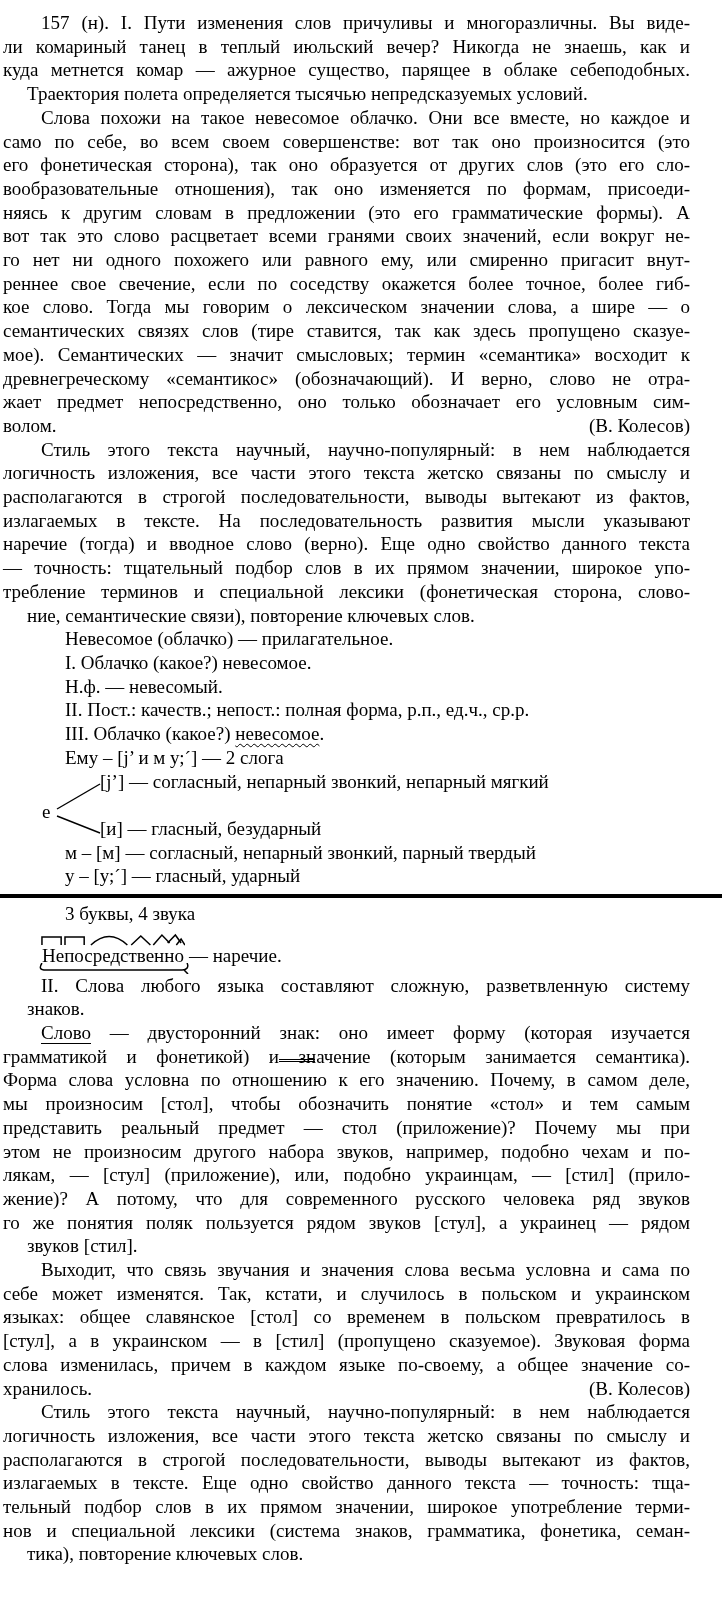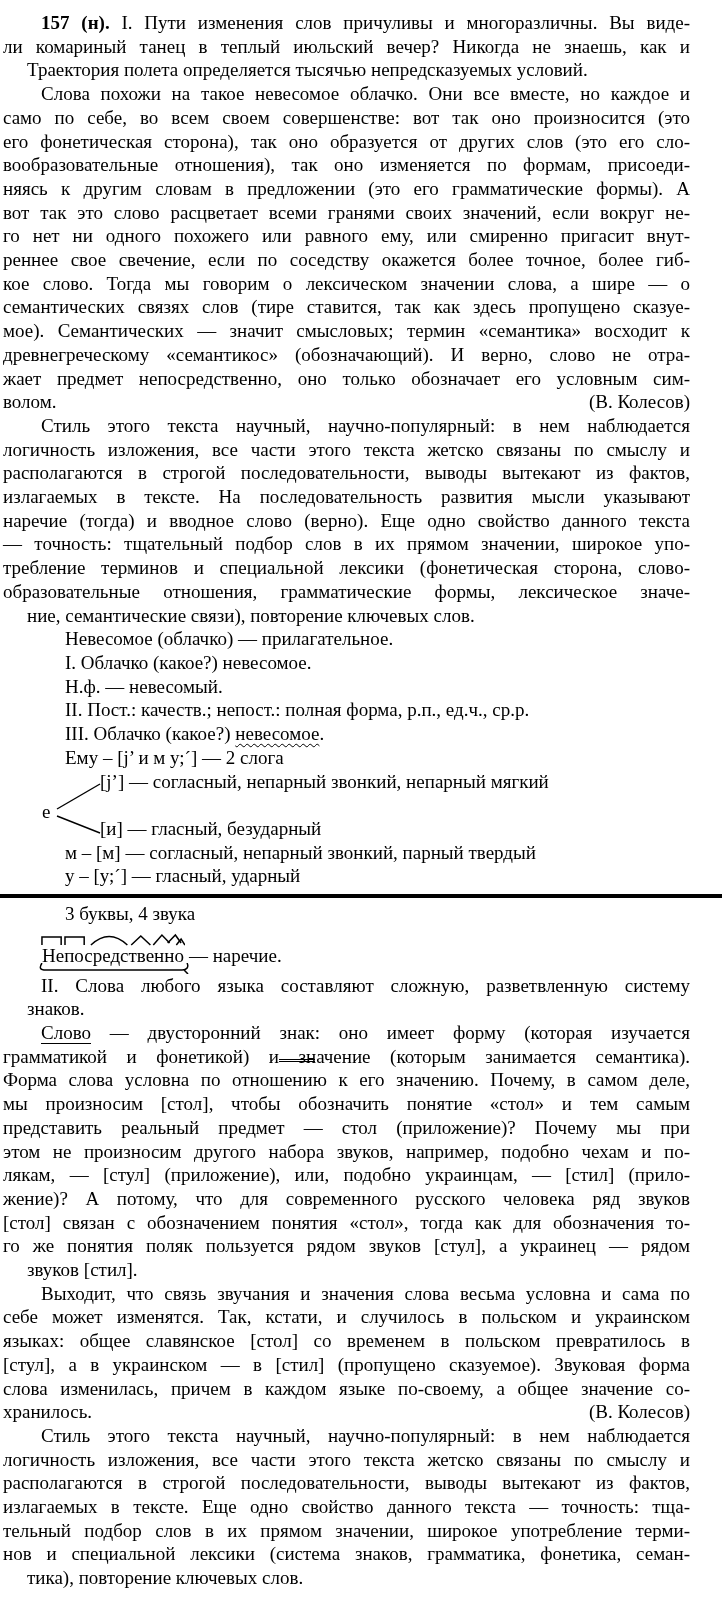--- a/index.html
+++ b/index.html
@@ -9,21 +9,21 @@
     padding:11px 32px 0 3px;
     background:#ffffff;color:#000000;
     font-family:"Liberation Serif","DejaVu Serif",serif;
     font-size:19px;overflow:hidden;
   }
   .page{width:100%;}
   .ln{line-height:23.7px;text-align:justify;text-align-last:justify;}
   .ln.left{text-align:left;text-align-last:left;margin-left:24px;}
   .ln.ind{text-indent:38px;}
   .ln.attr{display:flex;justify-content:space-between;text-align:center;text-align-last:auto;}
-  .b{font-weight:bold;}
+  .b{font-weight:normal;}
   .i{}
   .us{border-bottom:1px solid #000;}
   .ud{border-bottom:3px double #000;padding-bottom:16px;}
   .uw{text-decoration:underline wavy 1px #000;text-underline-offset:3px;}
   .rule{height:4px;background:#000;width:722px;margin:6px 0 4px -3px;}
   .branch{position:relative;height:71px;}
   .br-svg{position:absolute;left:37px;top:0;}
   .br-svg text{font-size:19px;font-family:inherit;fill:#000;}
   .br-svg line{stroke:#000;stroke-width:1.4;}
   .br-top,.br-bot{position:absolute;left:97px;line-height:23.7px;white-space:nowrap;}
@@ -35,20 +35,21 @@
   .mstem{position:absolute;left:-3px;bottom:-7px;width:calc(100% + 10px);height:11px;}
   .mmarks path,.mstem path{fill:none;stroke:#000;stroke-width:1.5;vector-effect:non-scaling-stroke;}
   .mafter{margin-left:4px;}
 </style>
 </head>
 <body>
 
 <div class="page">
     <div class="ln ind"><span class="b">157 (н).</span><span> I. Пути изменения слов причуливы и многоразличны. Вы виде-</span></div>
     <div class="ln"><span>ли комариный танец в теплый июльский вечер? Никогда не знаешь, как и</span></div>
+    <div class="ln"><span>куда метнется комар — ажурное существо, парящее в облаке себеподобных.</span></div>
     <div class="ln left"><span>Траектория полета определяется тысячью непредсказуемых условий.</span></div>
     <div class="ln ind"><span>Слова похожи на такое невесомое облачко. Они все вместе, но каждое и</span></div>
     <div class="ln"><span>само по себе, во всем своем совершенстве: вот так оно произносится (это</span></div>
     <div class="ln"><span>его фонетическая сторона), так оно образуется от других слов (это его сло-</span></div>
     <div class="ln"><span>вообразовательные отношения), так оно изменяется по формам, присоеди-</span></div>
     <div class="ln"><span>няясь к другим словам в предложении (это его грамматические формы). А</span></div>
     <div class="ln"><span>вот так это слово расцветает всеми гранями своих значений, если вокруг не-</span></div>
     <div class="ln"><span>го нет ни одного похожего или равного ему, или смиренно пригасит внут-</span></div>
     <div class="ln"><span>реннее свое свечение, если по соседству окажется более точное, более гиб-</span></div>
     <div class="ln"><span>кое слово. Тогда мы говорим о лексическом значении слова, а шире — о</span></div>
@@ -60,21 +61,20 @@
       <span>волом.</span>
       <span class="i">(В. Колесов)</span>
     </div>
     <div class="ln ind"><span>Стиль этого текста научный, научно-популярный: в нем наблюдается</span></div>
     <div class="ln"><span>логичность изложения, все части этого текста жетско связаны по смыслу и</span></div>
     <div class="ln"><span>располагаются в строгой последовательности, выводы вытекают из фактов,</span></div>
     <div class="ln"><span>излагаемых в тексте. На последовательность развития мысли указывают</span></div>
     <div class="ln"><span>наречие (тогда) и вводное слово (верно). Еще одно свойство данного текста</span></div>
     <div class="ln"><span>— точность: тщательный подбор слов в их прямом значении, широкое упо-</span></div>
     <div class="ln"><span>требление терминов и специальной лексики (фонетическая сторона, слово-</span></div>
-    <div class="ln"><span>образовательные отношения, грамматические формы, лексическое значе-</span></div>
     <div class="ln left"><span>ние, семантические связи), повторение ключевых слов.</span></div>
     <div class="ln left ind"><span>Невесомое (облачко) — прилагательное.</span></div>
     <div class="ln left ind"><span>I. Облачко (какое?) невесомое.</span></div>
     <div class="ln left ind"><span>Н.ф. — невесомый.</span></div>
     <div class="ln left ind"><span>II. Пост.: качеств.; непост.: полная форма, р.п., ед.ч., ср.р.</span></div>
     <div class="ln left ind"><span>III. Облачко (какое?) </span><span class="uw">невесомое</span><span>.</span></div>
     <div class="ln left ind"><span>Ему – [j’ и м у;´] — 2 слога</span></div>
     <div class="branch">
       <svg class="br-svg" width="64" height="71" viewBox="0 0 64 71">
         <text x="2" y="48">е</text>
@@ -103,21 +103,20 @@
     <div class="ln ind"><span>II. Слова любого языка составляют сложную, разветвленную систему</span></div>
     <div class="ln left"><span>знаков.</span></div>
     <div class="ln ind"><span class="us">Слово</span><span> — двусторонний </span><span class="ud">знак</span><span>: оно имеет форму (которая изучается</span></div>
     <div class="ln"><span>грамматикой и фонетикой) и значение (которым занимается семантика).</span></div>
     <div class="ln"><span>Форма слова условна по отношению к его значению. </span><span class="i">Почему, в самом деле,</span></div>
     <div class="ln"><span class="i">мы произносим [стол], чтобы обозначить понятие «стол» и тем самым</span></div>
     <div class="ln"><span class="i">представить реальный предмет — стол (приложение)? Почему мы при</span></div>
     <div class="ln"><span class="i">этом не произносим другого набора звуков, например, подобно чехам и по-</span></div>
     <div class="ln"><span class="i">лякам, — [стул] (приложение), или, подобно украинцам, — [стил] (прило-</span></div>
     <div class="ln"><span class="i">жение)?</span><span> А потому, что для современного русского человека ряд звуков</span></div>
-    <div class="ln"><span>[стол] связан с обозначением понятия «стол», тогда как для обозначения то-</span></div>
     <div class="ln"><span>го же понятия поляк пользуется рядом звуков [стул], а украинец — рядом</span></div>
     <div class="ln left"><span>звуков [стил].</span></div>
     <div class="ln ind"><span>Выходит, что связь звучания и значения слова весьма условна и сама по</span></div>
     <div class="ln"><span>себе может изменятся. Так, кстати, и случилось в польском и украинском</span></div>
     <div class="ln"><span>языках: общее славянское [стол] со временем в польском превратилось в</span></div>
     <div class="ln"><span>[стул], а в украинском — в [стил] </span><span class="i">(пропущено сказуемое)</span><span>. Звуковая форма</span></div>
     <div class="ln"><span>слова изменилась, причем в каждом языке по-своему, а общее значение со-</span></div>
     <div class="ln attr">
       <span>хранилось.</span>
       <span class="i">(В. Колесов)</span>

